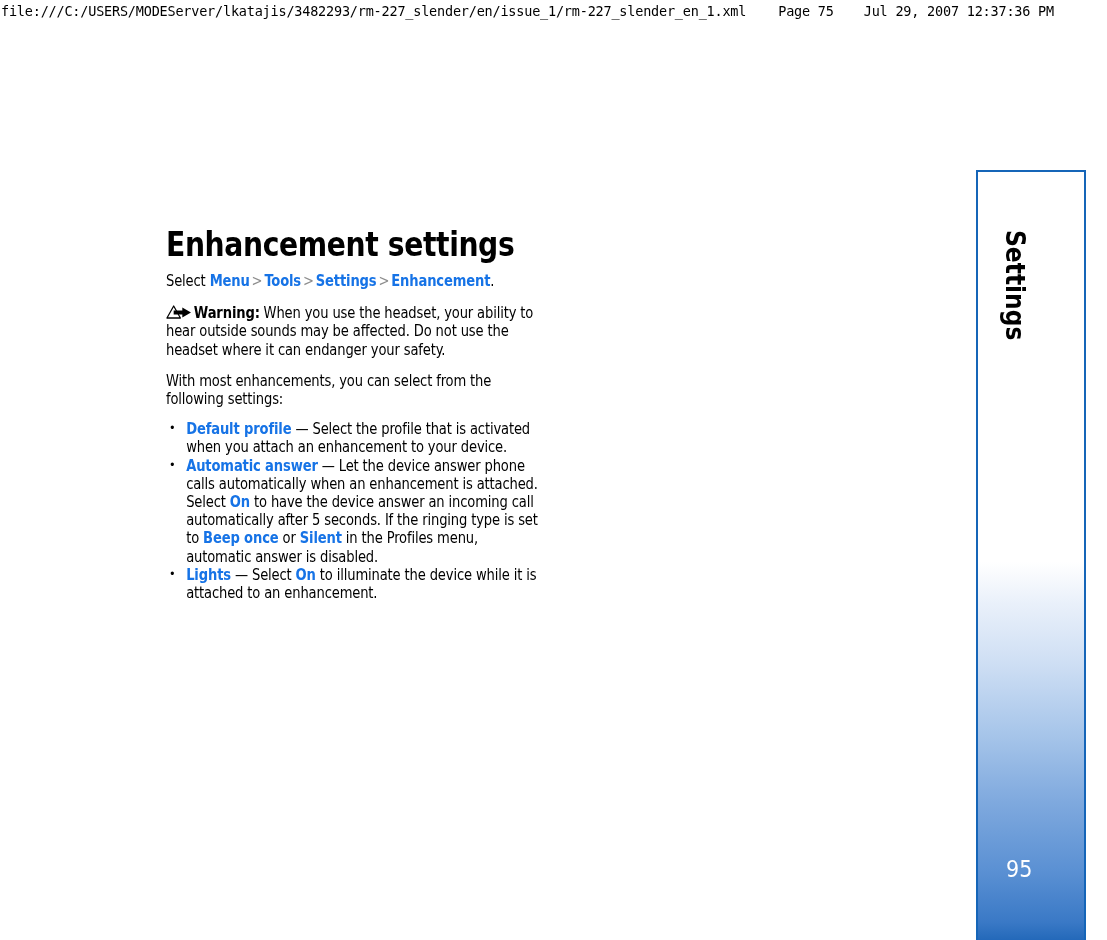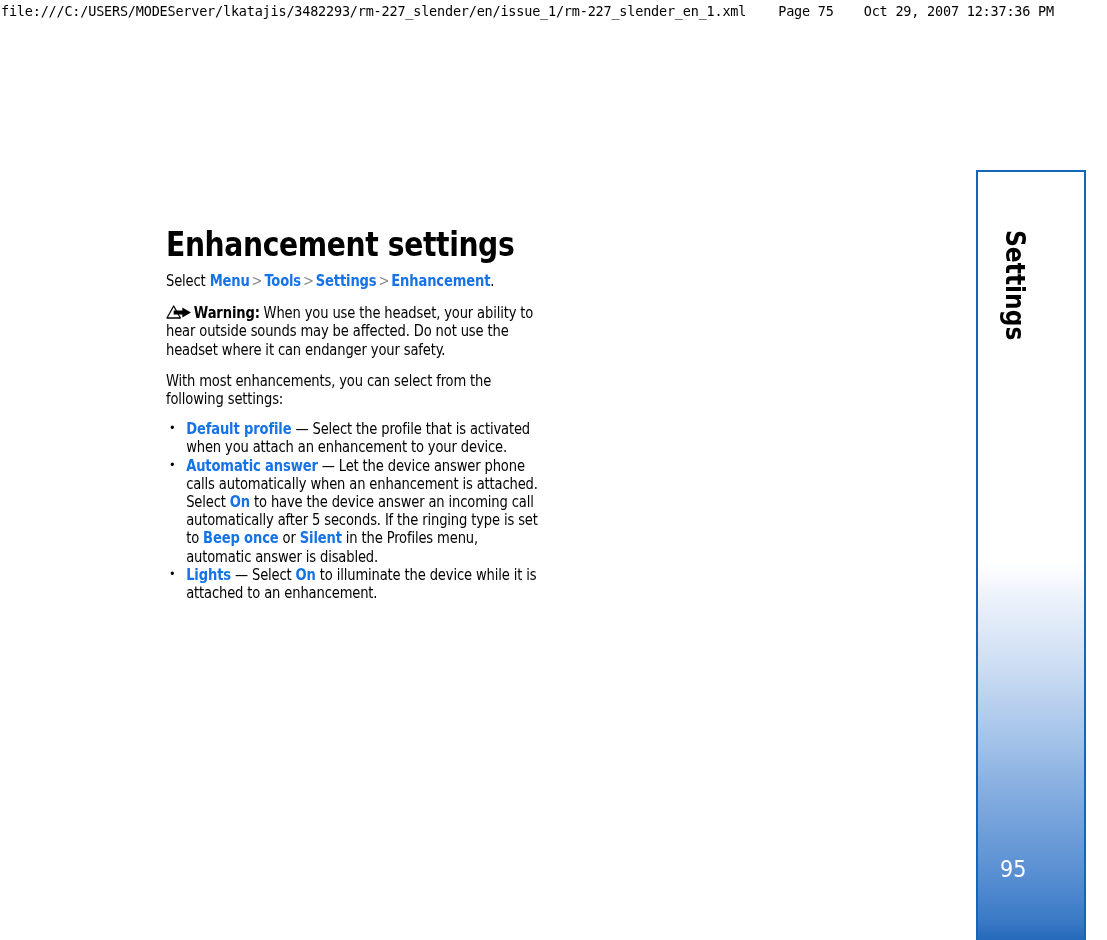--- a/index.html
+++ b/index.html
@@ -149,35 +149,35 @@
     font-family: "DejaVu Sans Condensed", "Liberation Sans Narrow", "Liberation Sans", sans-serif;
     font-size: 26px;
     font-weight: bold;
     color: #000000;
     writing-mode: vertical-rl;
     letter-spacing: 0px;
     white-space: nowrap;
   }
   .side-tab-pagenum {
     position: absolute;
-    left: 22px;
+    left: 28px;
     bottom: 58px;
     font-family: "DejaVu Sans Condensed", "Liberation Sans Narrow", "Liberation Sans", sans-serif;
     font-size: 23px;
     font-weight: normal;
     color: #ffffff;
   }
 </style>
 </head>
 <body>
 
 <div class="print-header">
   <span class="ph-path">file:///C:/USERS/MODEServer/lkatajis/3482293/rm-227_slender/en/issue_1/rm-227_slender_en_1.xml</span>
   <span class="ph-page">Page 75</span>
-  <span class="ph-date">Oct 29, 2007 12:37:36 PM</span>
+  <span class="ph-date">Jul 29, 2007 12:37:36 PM</span>
 </div>
 
 <div class="page">
 
   <div class="content">
 
     <h1 class="doc-title">Enhancement settings</h1>
 
     <div class="body-text breadcrumb">
       <span>Select </span><span class="link">Menu</span><span class="sep">&gt;</span><span class="link">Tools</span><span class="sep">&gt;</span><span class="link">Settings</span><span class="sep">&gt;</span><span class="link">Enhancement</span><span>.</span>

